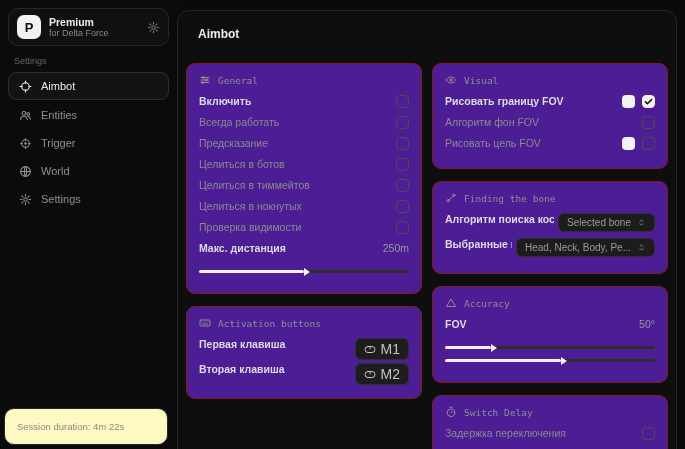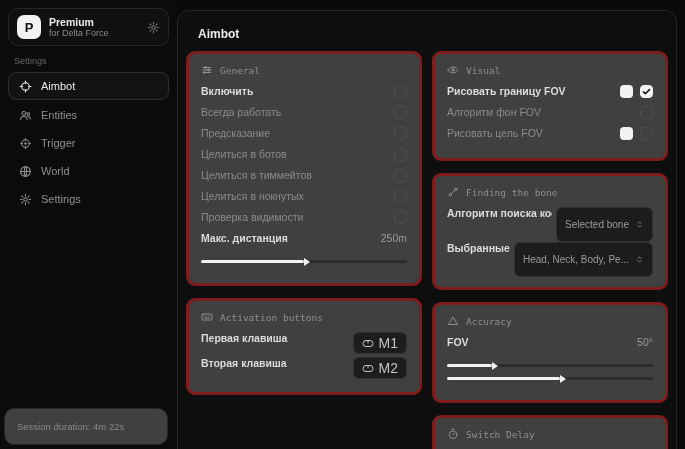--- a/index.html
+++ b/index.html
@@ -31,35 +31,35 @@
   .nav-item {
     display:flex; align-items:center; gap:9px; height:26px; padding:0 10px;
     border:1px solid transparent; border-radius:8px; color:#909090;
     font-size:11px; margin-bottom:2px; cursor:pointer;
   }
   .nav-item.active { border-color:#2e2e2e; background:#131313; color:#ececec; height:28px; }
   .nav-item .nicon { color:inherit; display:grid; place-items:center; }
   .session-box {
     position:absolute; left:4px; bottom:4px; width:164px;
     border:1px solid #262626; border-radius:10px; padding:12px 12px;
-    font-size:9.5px; color:#8a8a8a; background:#404040;
+    font-size:9.5px; color:#8a8a8a; background:#fef9c3;
   }
 
   
   .main {
     position:absolute; left:177px; top:10px; right:8px; height:460px;
     background:#0e0e0e; border:1px solid #262626; border-radius:12px;
     padding-top:12px; overflow:hidden;
   }
   .page-title { font-size:12px; font-weight:bold; color:#ededed; padding:4px 20px 10px; }
   .columns { display:flex; gap:10px; padding:0 8px; align-items:flex-start; }
   .col { flex:1; min-width:0; }
   .card {
-    background:#404040; border:3px solid #7f1d1d; border-radius:9px;
-    padding:10px 12px; margin-bottom:12px;
+    background:#4c1d95; border:1px solid #7f1d1d; border-radius:9px;
+    padding:10px 12px; margin-bottom:12px;margin-top:12px;
   }
   .card-header {
     display:flex; align-items:center; gap:7px; color:#8f8f8f;
     font-family:"DejaVu Sans Mono", monospace; font-size:9.5px; margin-bottom:9px;
   }
   .row { display:flex; align-items:flex-start; justify-content:space-between; min-height:21px; gap:4px; }
   .row.tall { min-height:25px; }
   .row-label { font-size:10.5px; color:#8b8b8b; font-weight:500; white-space:nowrap; overflow:hidden; flex:1; min-width:0; }
   .row-label.bright { color:#dcdcdc; font-weight:600; }
   .row-value { font-size:10.5px; color:#9a9a9a; white-space:nowrap; }
@@ -78,21 +78,21 @@
     content:""; position:absolute; right:-6px; top:50%; transform:translateY(-50%);
     border-left:6px solid #f2f2f2; border-top:4px solid transparent; border-bottom:4px solid transparent;
   }
 
   .keybadge {
     display:flex; align-items:center; gap:5px; background:#1d1d1d; border:1px solid #303030;
     border-radius:6px; padding:2px 8px; font-size:14px; color:#c3c3c3; cursor:pointer;
   }
   .select {
     display:flex; align-items:center; gap:6px; background:#1c1c1c; border:1px solid #303030;
-    border-radius:6px; padding:11px 8px; font-size:10px; color:#9a9a9a; cursor:pointer;
+    border-radius:6px; padding:3px 8px; font-size:10px; color:#9a9a9a; cursor:pointer;
     white-space:nowrap; flex:0 0 auto;
   }
   .select .ufi { color:#8a8a8a; }
 </style>
 </head>
 <body>
 
 <aside class="sidebar">
   <div class="brand-box">
     <div class="brand-logo">P</div>

